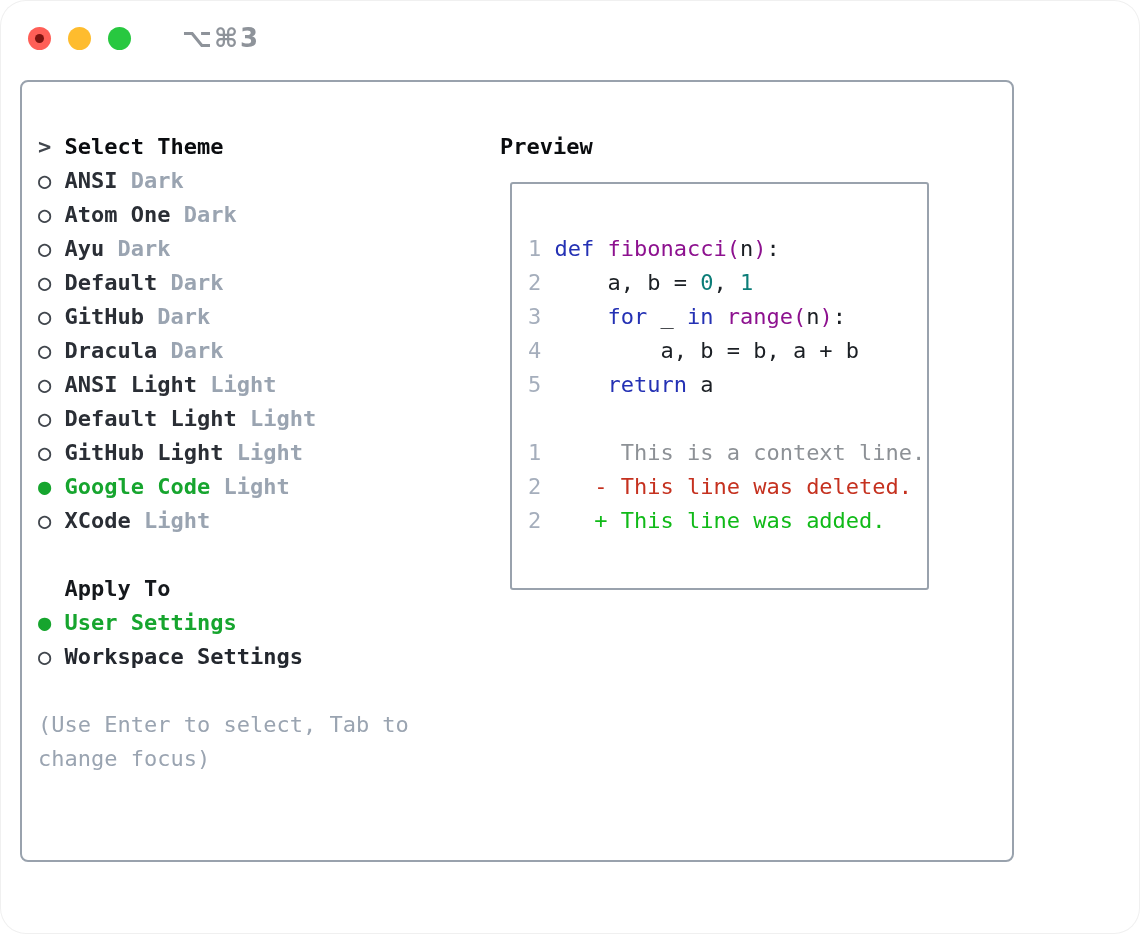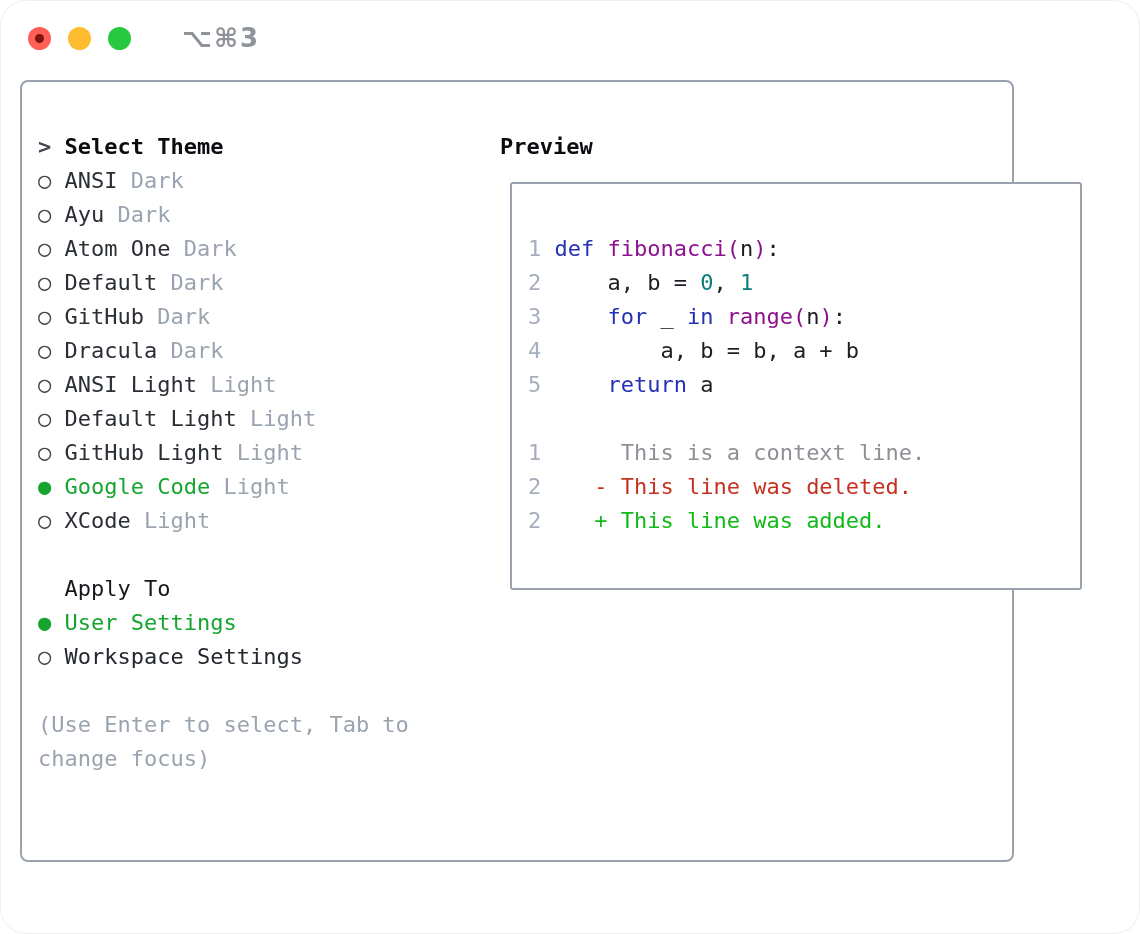--- a/index.html
+++ b/index.html
@@ -32,34 +32,34 @@
     margin-left:34px;font-family:"DejaVu Sans","Liberation Sans",sans-serif;
     font-weight:bold;font-size:26px;color:var(--title_gray);letter-spacing:2px;
   }
   .panel{
     position:absolute;left:20px;top:80px;width:994px;height:782px;
     border:2px solid var(--border);border-radius:8px;box-sizing:border-box;
     background:#ffffff;
   }
   .left-col{position:absolute;left:16px;top:48px;width:450px;}
   .right-col{position:absolute;left:478px;top:48px;width:502px;}
-  .row{height:34px;line-height:34px;font-size:22px;white-space:pre;color:var(--text);}
+  .row{height:34px;line-height:34px;font-size:22px;white-space:pre;color:var(--text);font-weight:bold;}
   .row.header{font-weight:bold;color:#0a0c0f;}
   .marker{display:inline-block;width:2ch;color:#41464d;}
   .theme-item .name{color:#2a2e35;}
   .theme-item .suffix{color:var(--muted);}
   .theme-item.selected .marker,
   .theme-item.selected .name{color:var(--green);}
   .apply-header{padding-left:2ch;color:#15181c;margin-top:34px;}
   .apply-item.selected .marker,
   .apply-item.selected .name{color:var(--green);}
   .hint{margin-top:34px;color:var(--muted);}
   .hint div{height:34px;line-height:34px;font-size:22px;white-space:pre;}
   .preview-box{
-    margin-top:18px;margin-left:10px;width:572px;height:408px;
+    margin-top:18px;margin-left:10px;width:419px;height:408px;
     border:2px solid var(--border);border-radius:3px;box-sizing:border-box;
     padding:48px 0 0 16px;overflow:hidden;background:#ffffff;
   }
   .code-line{height:34px;line-height:34px;font-size:22px;white-space:pre;}
   .code-line .ln{display:inline-block;width:1ch;margin-right:1ch;color:var(--line_number);}
   .spacer{height:34px;}
   .tok-plain{color:#1b1f24;}
   .tok-keyword{color:var(--keyword);}
   .tok-function{color:var(--function);}
   .tok-number{color:var(--number);}
@@ -78,22 +78,22 @@
     <span class="tl yellow"></span>
     <span class="tl green"></span>
     <span class="wtitle">⌥⌘3</span>
   </div>
 
   <div class="panel">
     <div class="left-col">
       <div class="row header"><span class="marker">&gt;</span><span>Select Theme</span></div>
       <div id="theme-list">
           <div class="row theme-item"><span class="marker">○</span><span class="name">ANSI</span><span class="suffix"> Dark</span></div>
+          <div class="row theme-item"><span class="marker">○</span><span class="name">Atom One</span><span class="suffix"> Dark</span></div>
           <div class="row theme-item"><span class="marker">○</span><span class="name">Ayu</span><span class="suffix"> Dark</span></div>
-          <div class="row theme-item"><span class="marker">○</span><span class="name">Atom One</span><span class="suffix"> Dark</span></div>
           <div class="row theme-item"><span class="marker">○</span><span class="name">Default</span><span class="suffix"> Dark</span></div>
           <div class="row theme-item"><span class="marker">○</span><span class="name">GitHub</span><span class="suffix"> Dark</span></div>
           <div class="row theme-item"><span class="marker">○</span><span class="name">Dracula</span><span class="suffix"> Dark</span></div>
           <div class="row theme-item"><span class="marker">○</span><span class="name">ANSI Light</span><span class="suffix"> Light</span></div>
           <div class="row theme-item"><span class="marker">○</span><span class="name">Default Light</span><span class="suffix"> Light</span></div>
           <div class="row theme-item"><span class="marker">○</span><span class="name">GitHub Light</span><span class="suffix"> Light</span></div>
           <div class="row theme-item selected"><span class="marker">●</span><span class="name">Google Code</span><span class="suffix"> Light</span></div>
           <div class="row theme-item"><span class="marker">○</span><span class="name">XCode</span><span class="suffix"> Light</span></div>
         </div>
       <div class="row apply-header">Apply To</div>

